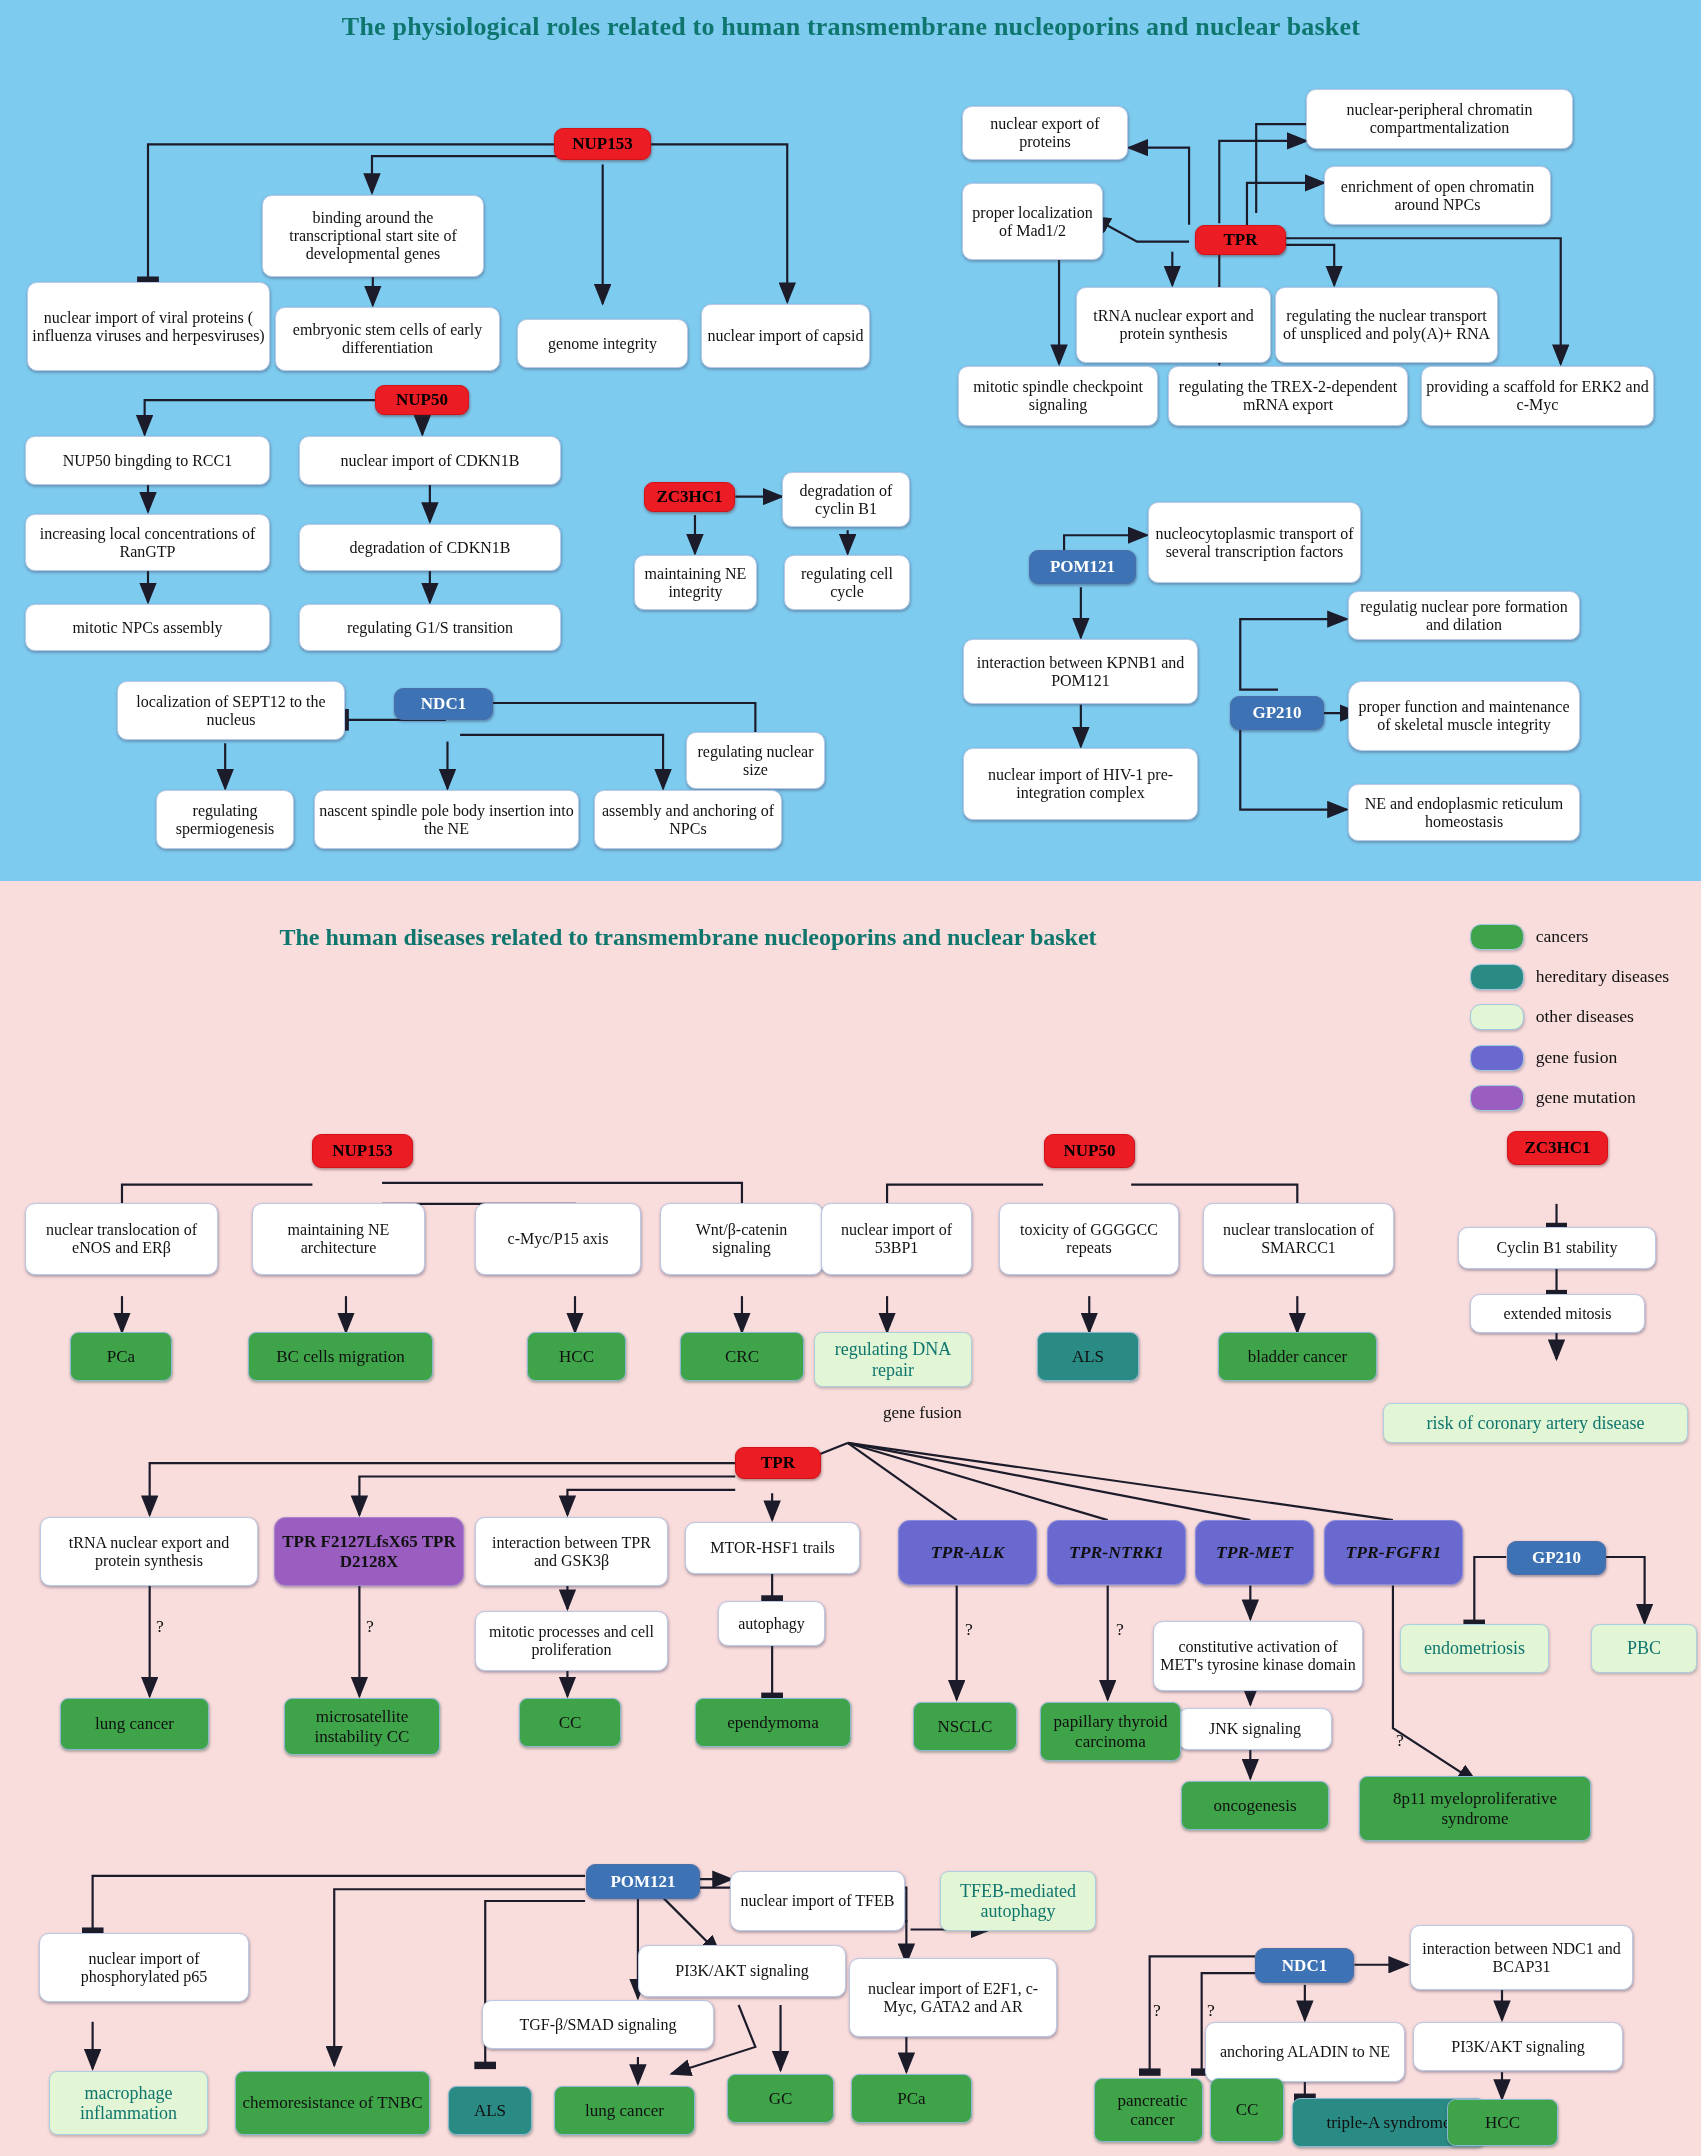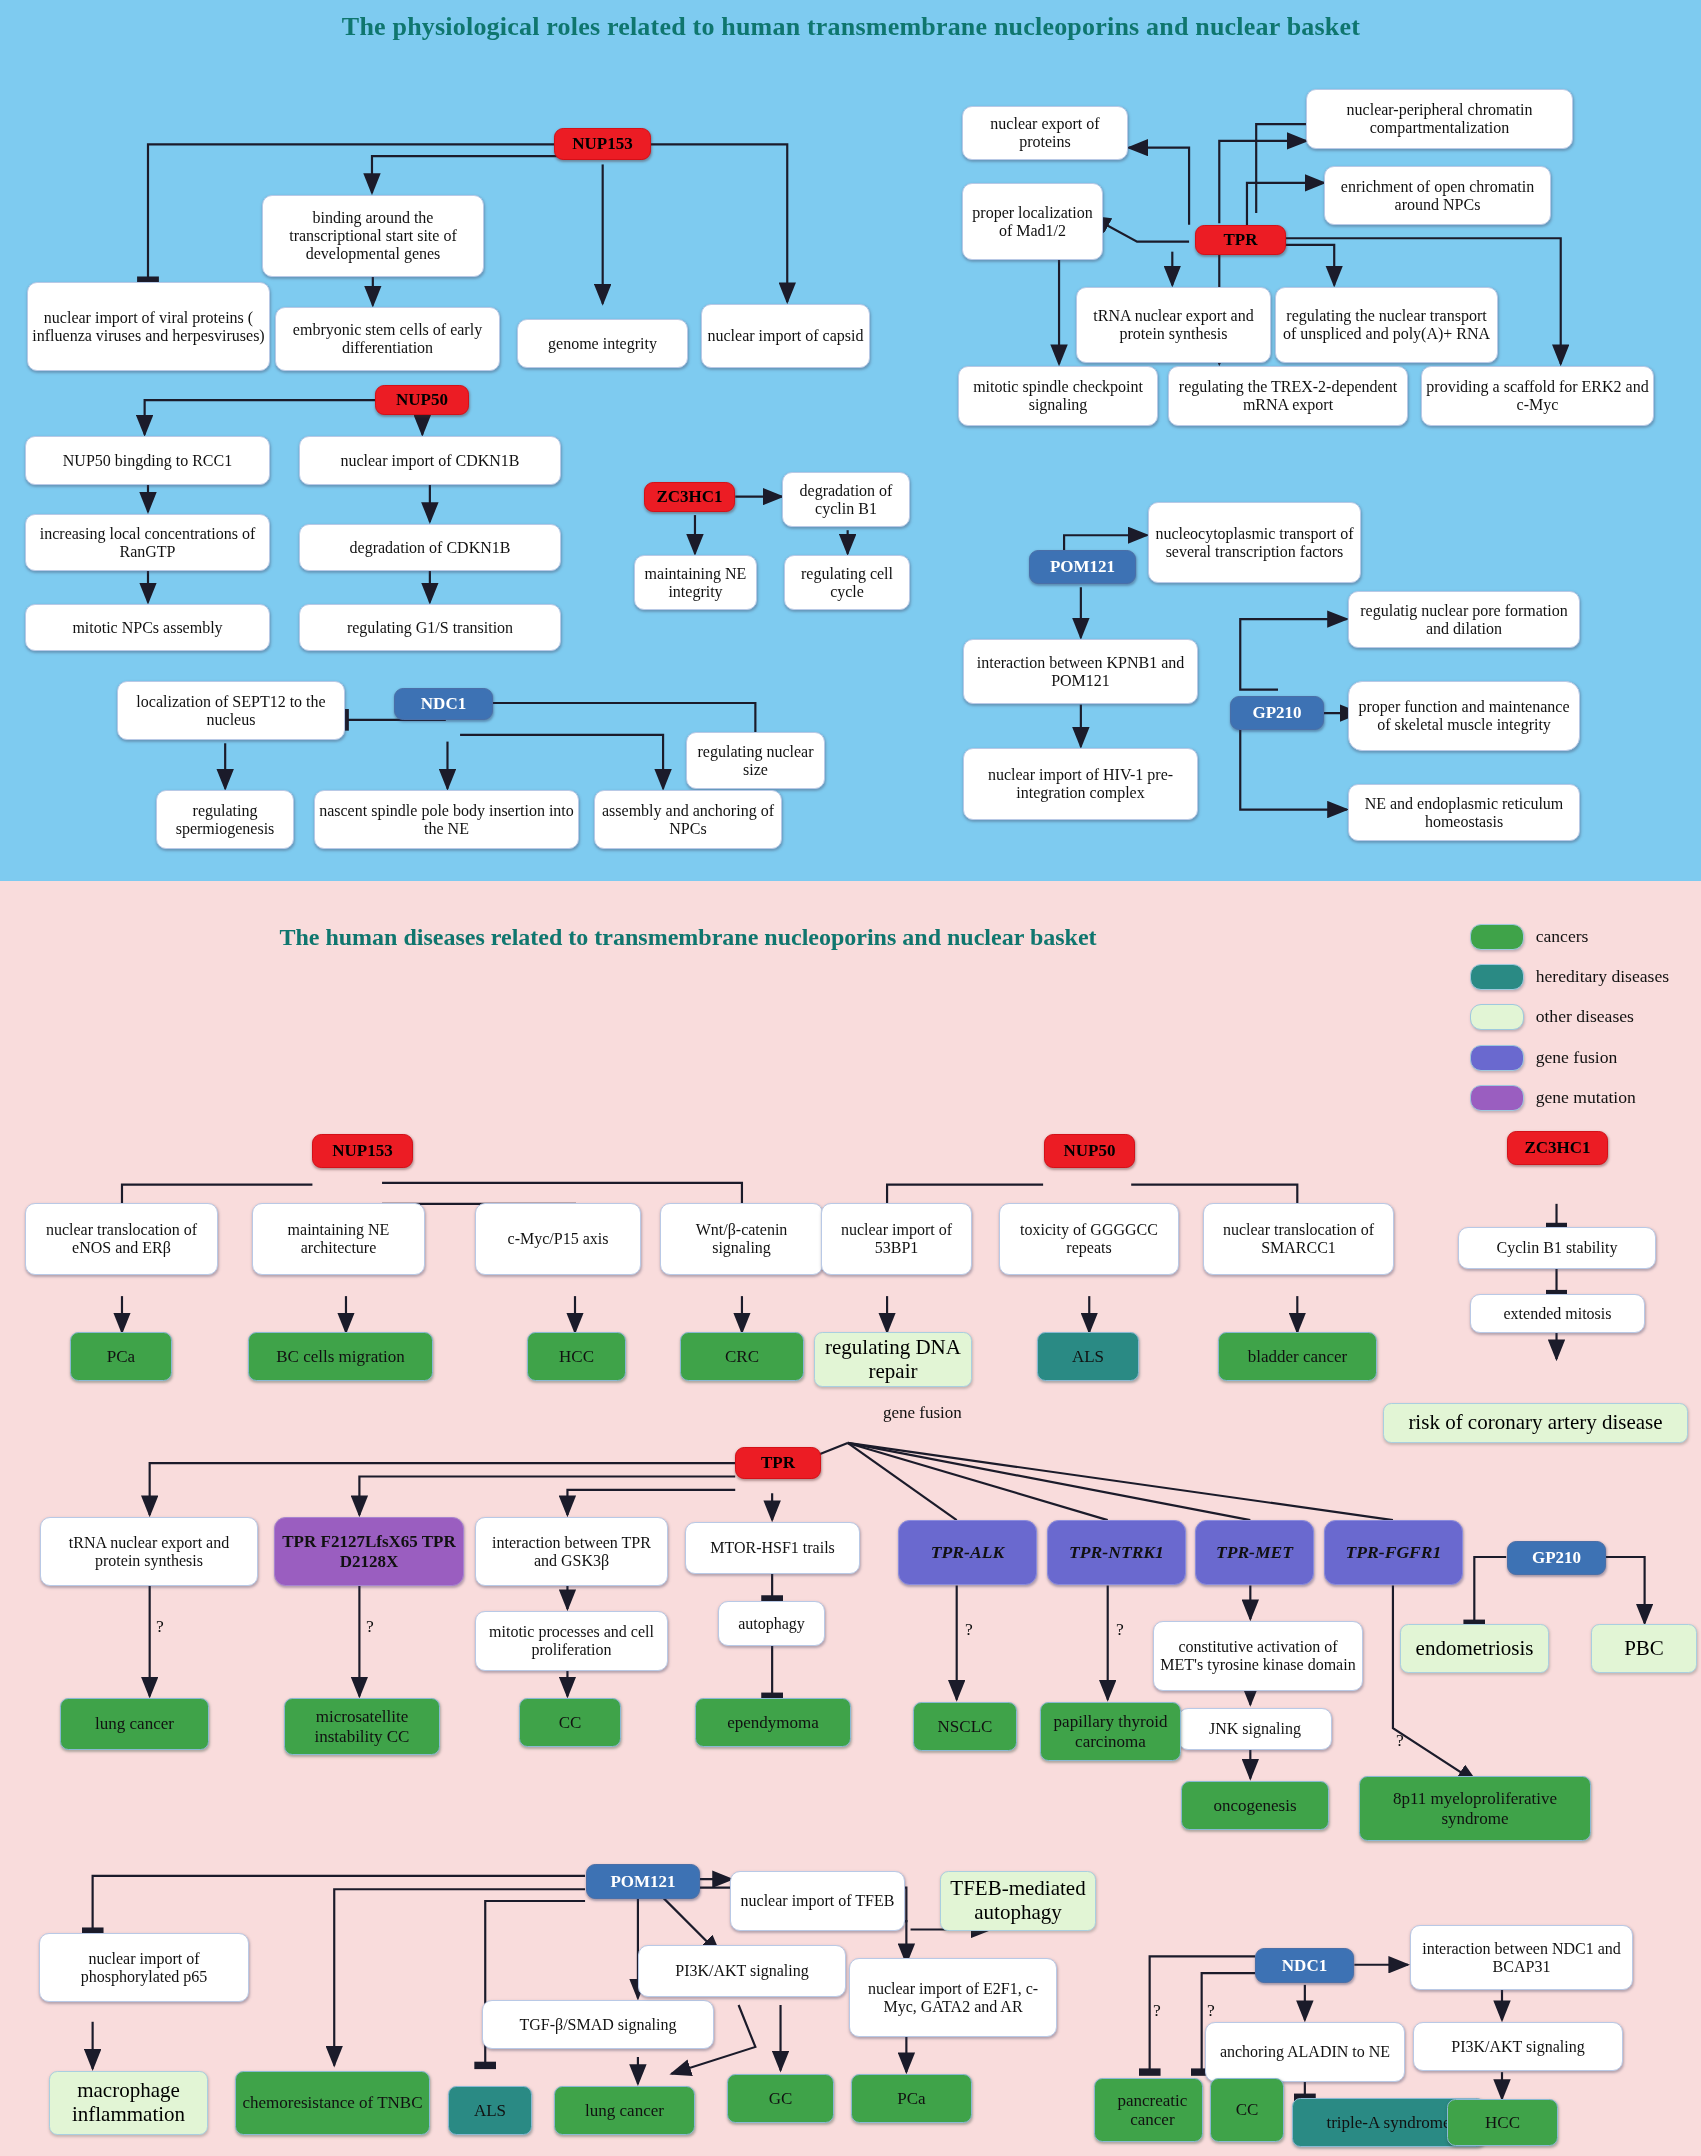--- a/index.html
+++ b/index.html
@@ -21,22 +21,22 @@
   .blue{background:#3d72b4;border:1.3px solid #4a6fa8;color:#fff;font-weight:bold;
         border-radius:9.2px;box-shadow:0.8px 1.7px 2.5px rgba(40,50,90,.4);font-size:17px;}
   .fusion{background:#6a69cf;border:1.3px solid #8c8cdd;color:#111;font-style:italic;
           font-weight:bold;border-radius:11.7px;box-shadow:0.8px 1.7px 2.5px rgba(40,40,90,.35);font-size:17.6px;}
   .mut{background:#9a5ec0;border:1.3px solid #a884d0;color:#111;font-weight:bold;
        border-radius:11.7px;box-shadow:0.8px 1.7px 2.5px rgba(60,40,90,.35);font-size:17px;}
   .cancer{background:#3fa349;border:1.3px solid #8ab9d4;color:#111;border-radius:8.4px;
           box-shadow:0.8px 1.7px 2.5px rgba(40,70,50,.35);font-size:17px;}
   .hered{background:#2a8a84;border:1.3px solid #8ab9d4;color:#111;border-radius:8.4px;
          box-shadow:0.8px 1.7px 2.5px rgba(30,70,70,.35);font-size:17px;}
-  .other{background:#e2f5d5;border:1.3px solid #a9cfe0;color:#000000;border-radius:8.4px;
-         box-shadow:0.8px 1.7px 2.5px rgba(60,70,60,.25);font-size:21px;text-align:center;}
+  .other{background:#e2f5d5;border:1.3px solid #a9cfe0;color:#0f766e;border-radius:8.4px;
+         box-shadow:0.8px 1.7px 2.5px rgba(60,70,60,.25);font-size:18px;text-align:center;}
   .plain{position:absolute;font-size:17px;color:#111;}
   .qm{position:absolute;font-size:17.6px;color:#111;}
 
   .lg-row{position:absolute;display:flex;align-items:center;gap:11.7px;}
   .lg-sw{width:52px;height:23.5px;border-radius:11px;box-shadow:0.8px 1.7px 2.5px rgba(70,70,90,.3);}
   .lg-lb{font-size:17.6px;color:#111;}
   svg.edges{position:absolute;left:0;top:0;width:1702px;height:2156px;pointer-events:none;}
 </style>
 </head>
 <body>
@@ -231,21 +231,21 @@
   <div class="node wbox" style="left:958px;top:366px;width:200px;height:60px;">mitotic spindle checkpoint signaling</div>
   <div class="node wbox" style="left:1168px;top:366px;width:240px;height:60px;">regulating the TREX-2-dependent mRNA export</div>
   <div class="node wbox" style="left:1421px;top:366px;width:233px;height:60px;">providing a scaffold for ERK2 and c-Myc</div>
 
   <div class="node blue" style="left:1029px;top:550px;width:107px;height:34px;">POM121</div>
   <div class="node wbox" style="left:1148px;top:502px;width:213px;height:81px;">nucleocytoplasmic transport of several transcription factors</div>
   <div class="node wbox" style="left:963px;top:639px;width:235px;height:65px;">interaction between KPNB1 and POM121</div>
   <div class="node wbox" style="left:963px;top:748px;width:235px;height:72px;">nuclear import of HIV-1 pre-integration complex</div>
 
   <div class="node blue" style="left:1230px;top:696px;width:94px;height:34px;">GP210</div>
-  <div class="node wbox" style="left:1348px;top:591px;width:232px;height:57px;">regulatig nuclear pore formation and dilation</div>
+  <div class="node wbox" style="left:1348px;top:591px;width:232px;height:49px;">regulatig nuclear pore formation and dilation</div>
   <div class="node wbox" style="left:1348px;top:681px;width:232px;height:70px;border-radius:14px;">proper function and maintenance of skeletal muscle integrity</div>
   <div class="node wbox" style="left:1348px;top:784px;width:232px;height:57px;">NE and endoplasmic reticulum homeostasis</div>
 
   <div class="node red" style="left:312px;top:1134px;width:101px;height:34px;">NUP153</div>
   <div class="node wbox" style="left:25px;top:1203px;width:193px;height:72px;">nuclear translocation of eNOS and ERβ</div>
   <div class="node wbox" style="left:252px;top:1203px;width:173px;height:72px;">maintaining NE architecture</div>
   <div class="node wbox" style="left:475px;top:1203px;width:166px;height:72px;">c-Myc/P15 axis</div>
   <div class="node wbox" style="left:660px;top:1203px;width:163px;height:72px;">Wnt/β-catenin signaling</div>
   <div class="node cancer" style="left:70px;top:1332px;width:102px;height:49px;">PCa</div>
   <div class="node cancer" style="left:248px;top:1332px;width:185px;height:49px;">BC cells migration</div>

